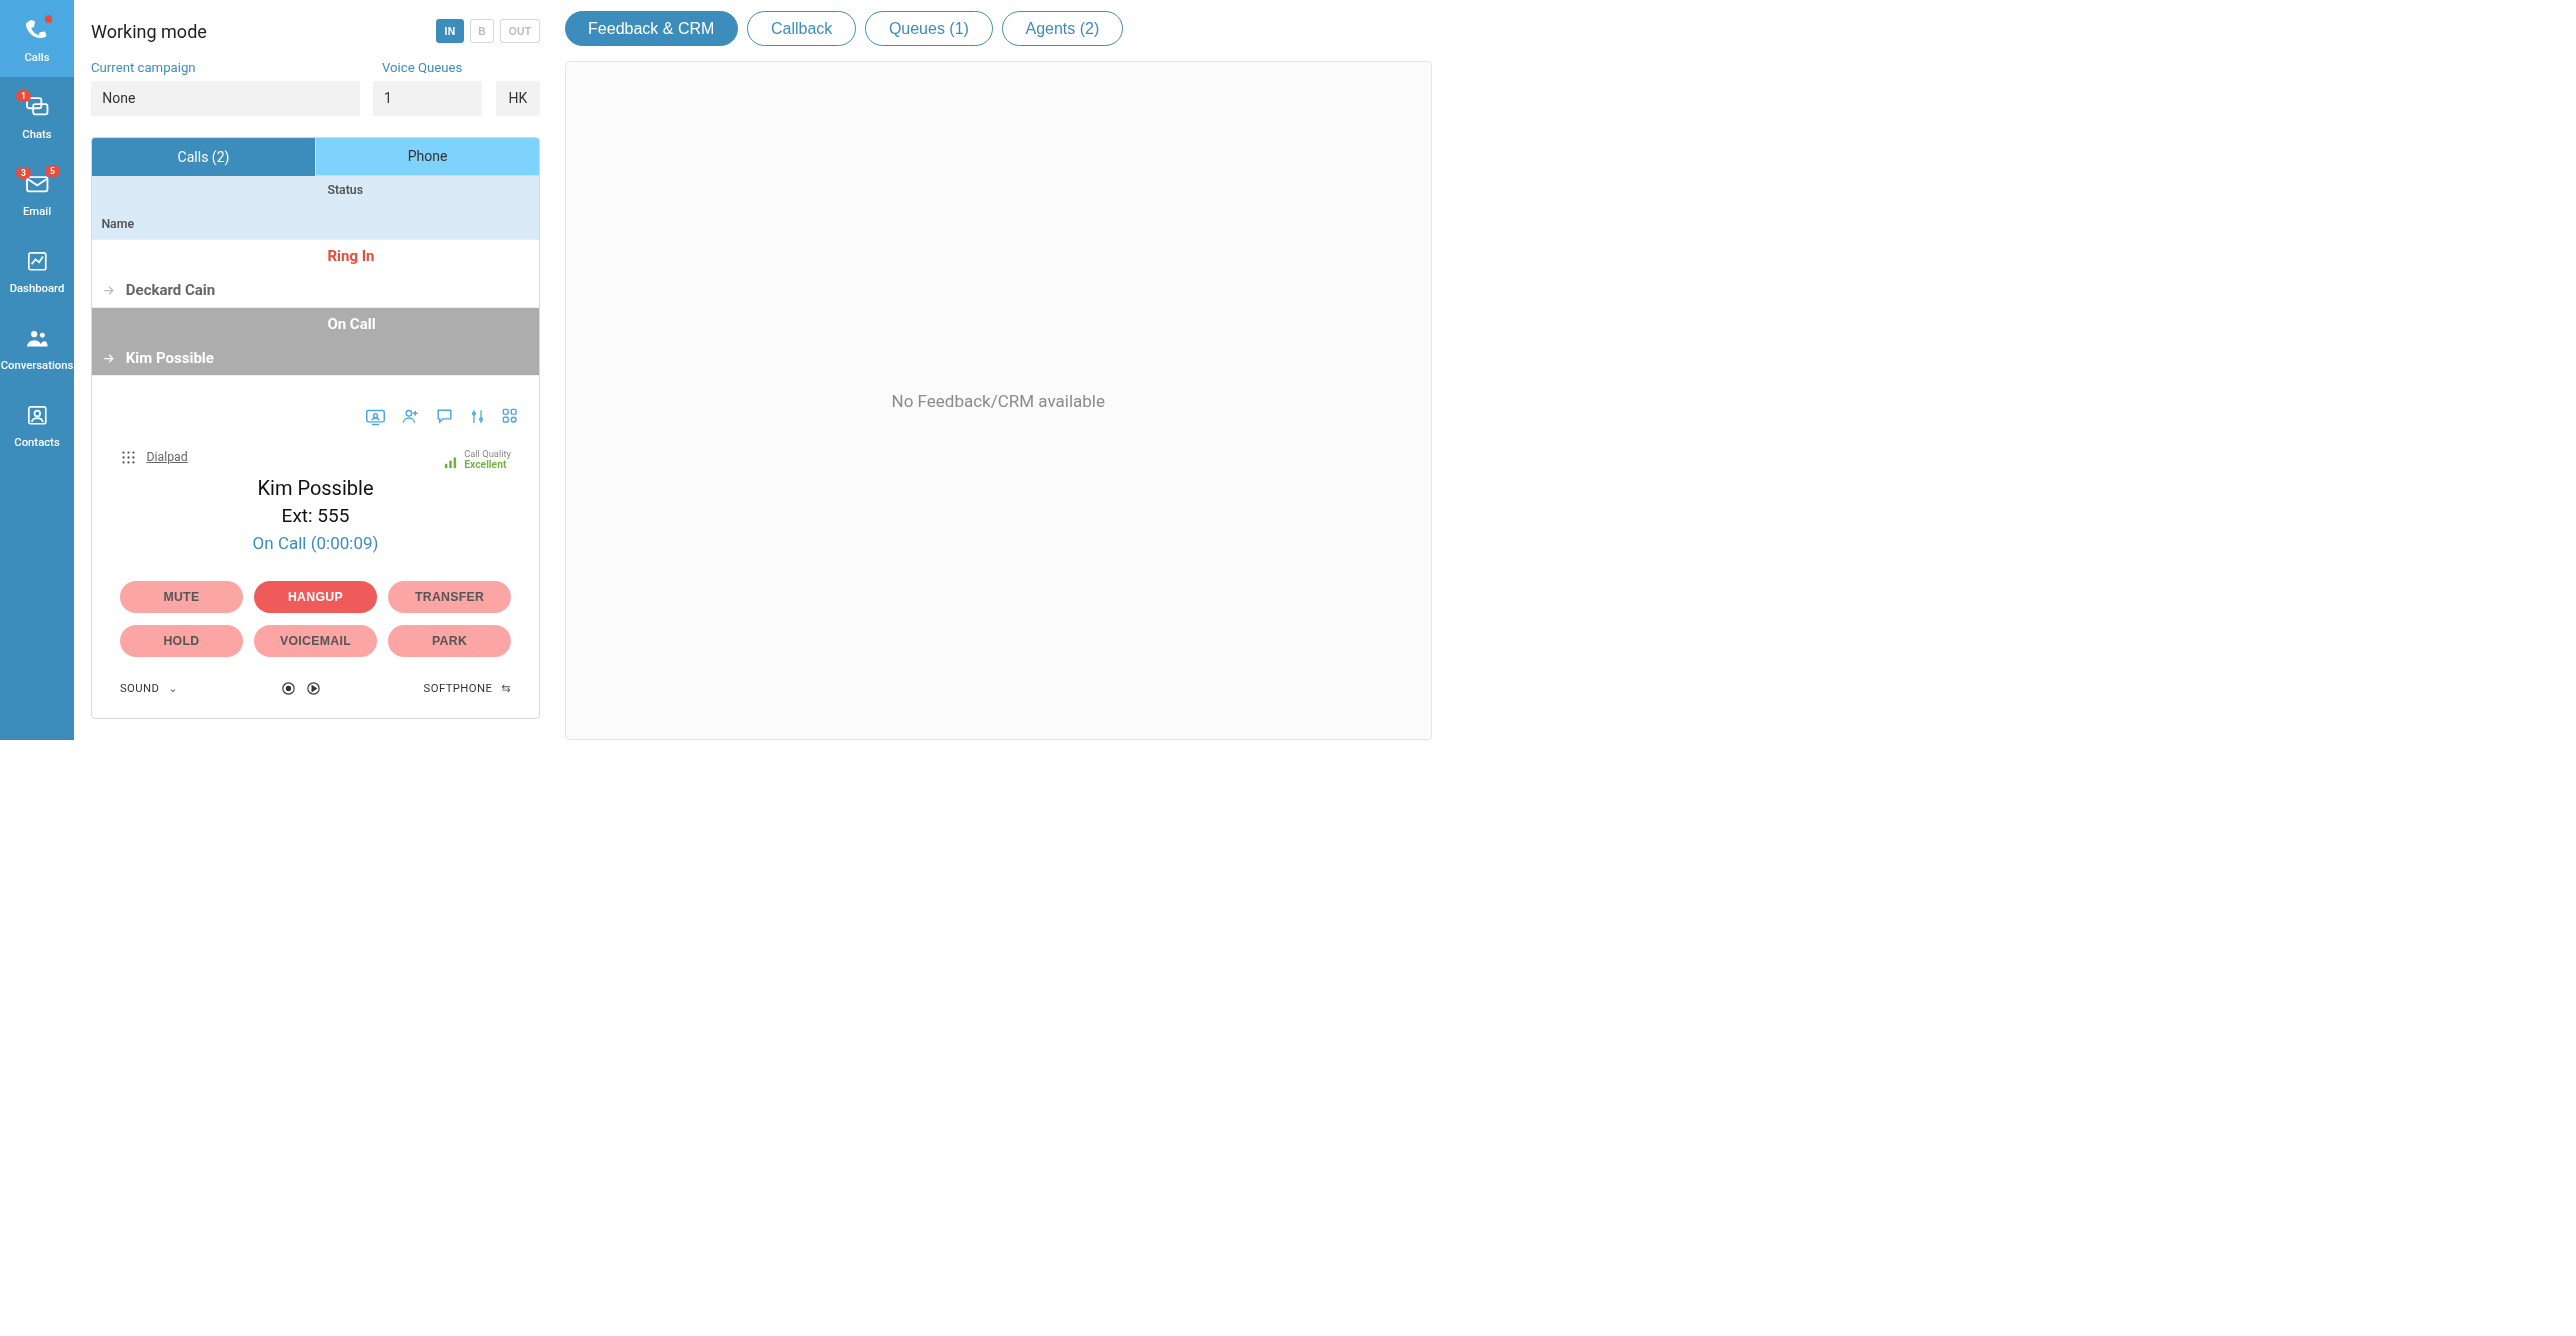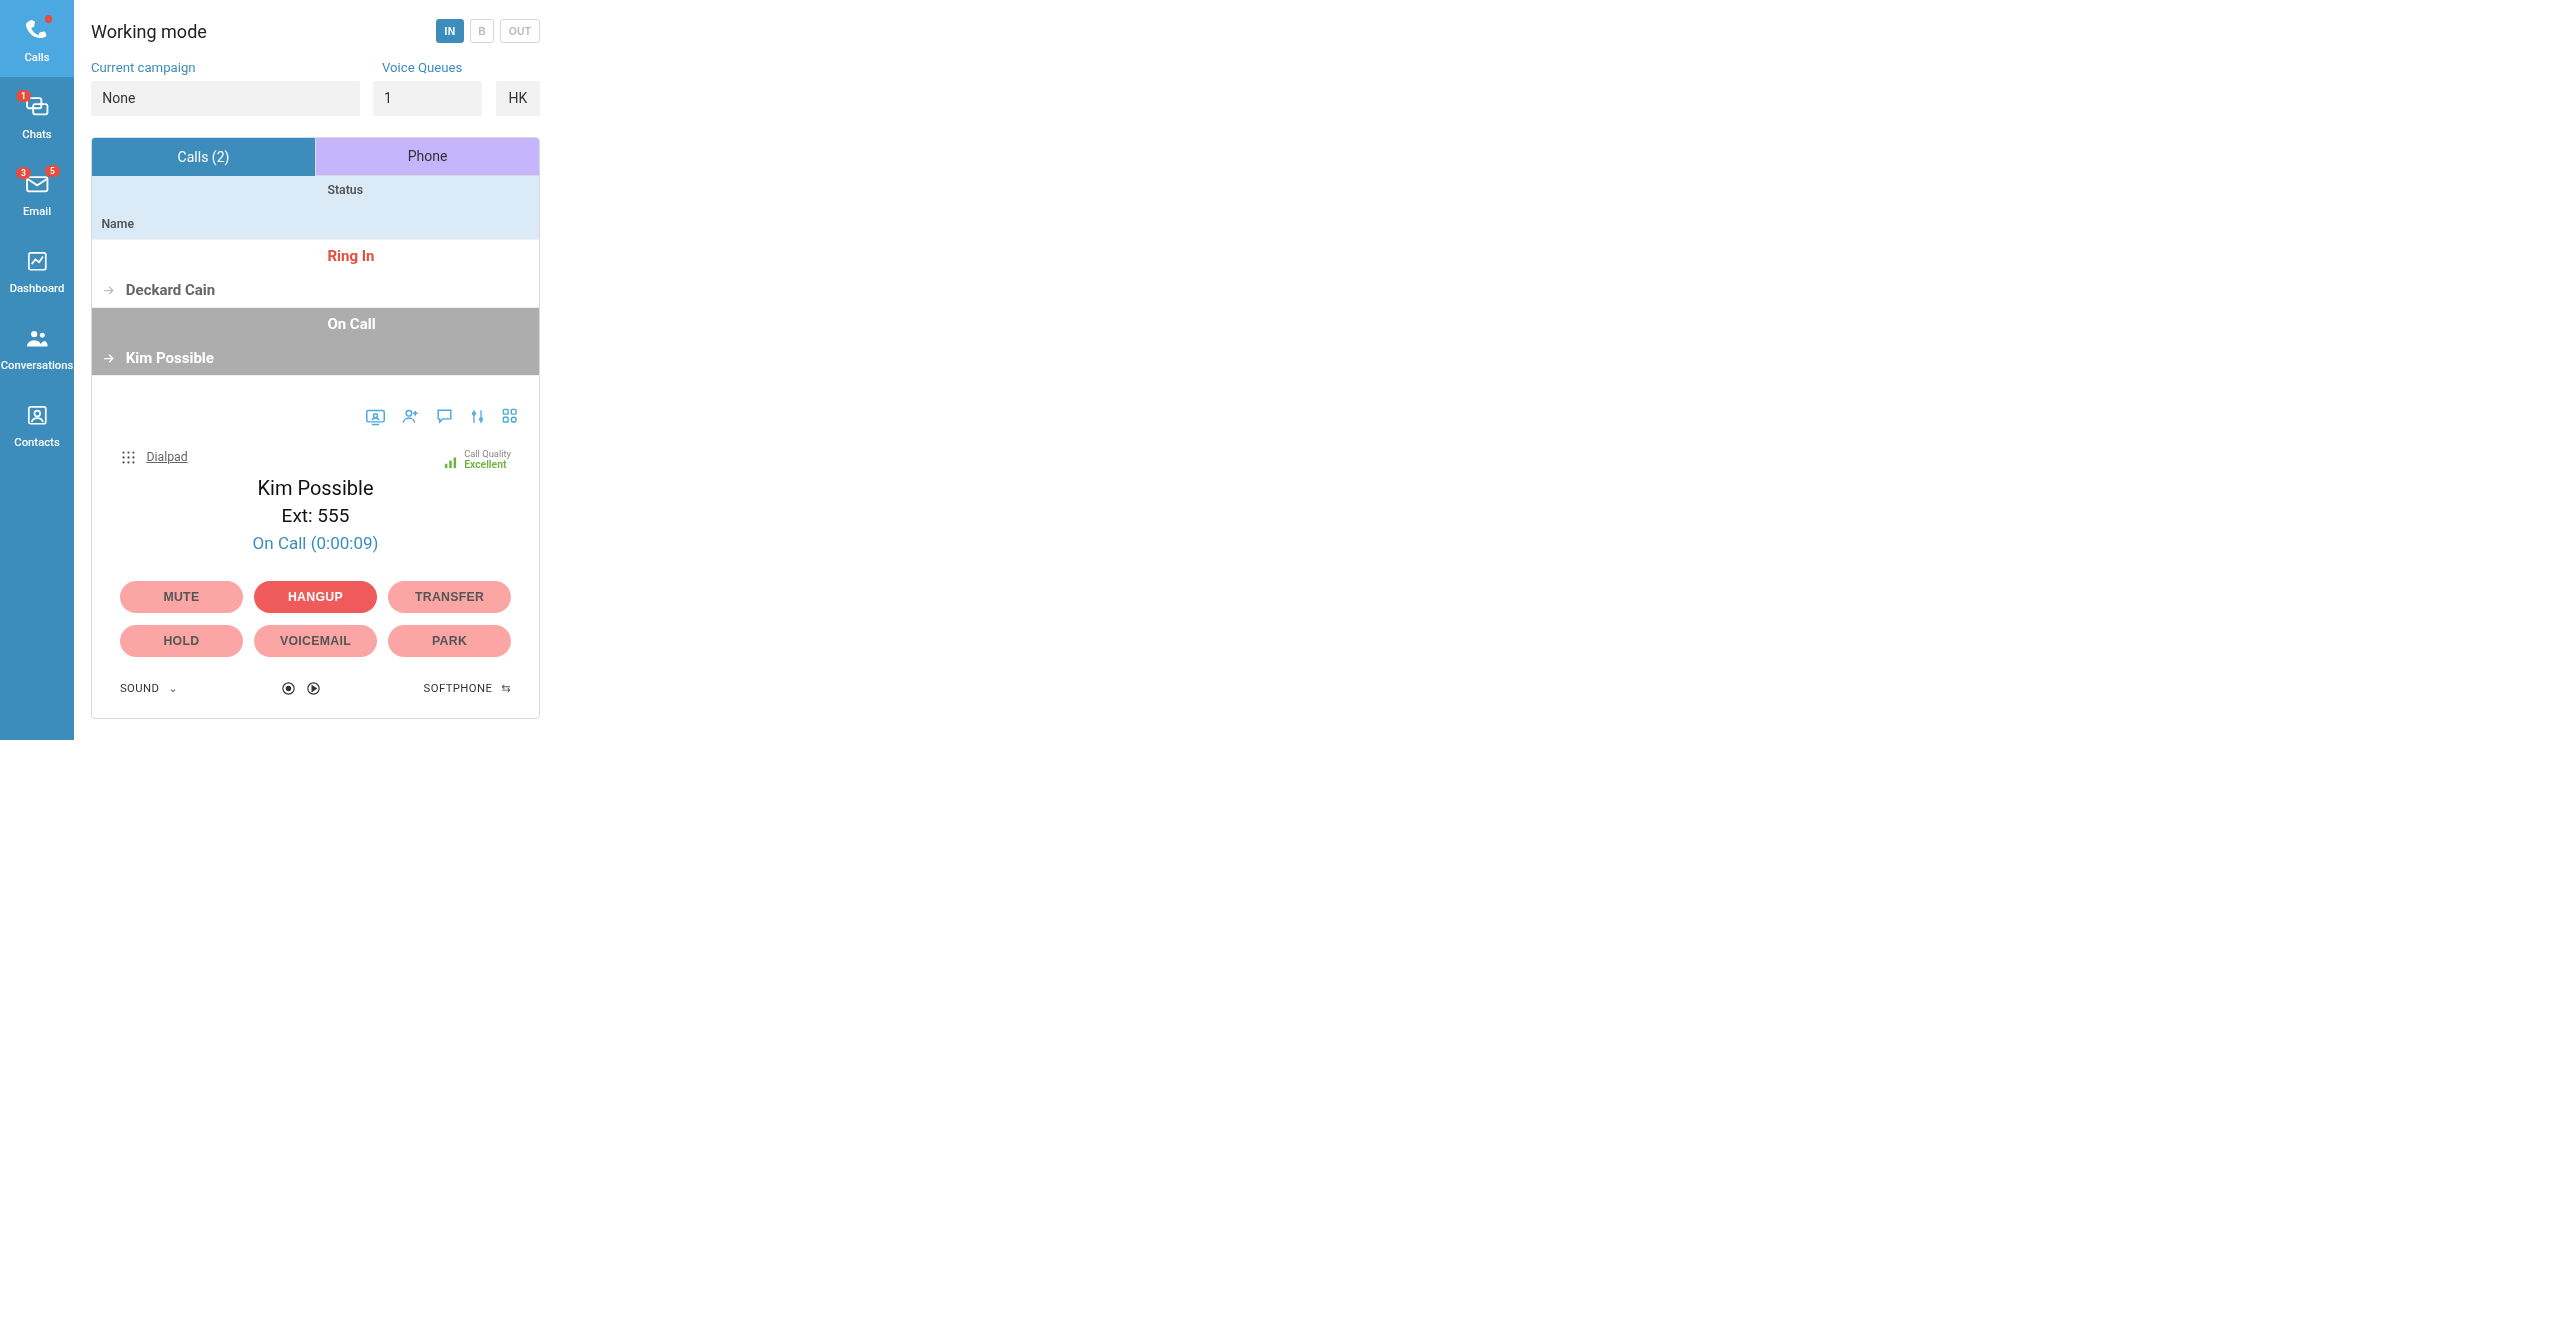--- a/index.html
+++ b/index.html
@@ -91,21 +91,21 @@
   
   .calls-card {
     border: 0.9px solid #d9d9d9;
     border-radius: 3.8px;
     overflow: hidden;
     display:flex; flex-direction:column;
   }
   .card-tabs { display:flex; height: 38px; }
   .card-tab {
     flex:1; display:flex; align-items:center; justify-content:center;
-    background:#c4b5fd; color:#333; font-size:14px; cursor:pointer;
+    background:#7dd3fc; color:#333; font-size:14px; cursor:pointer;
     border-bottom:0.9px solid #d9d9d9;
   }
   .card-tab.active { background:#3c8dbc; color:#fff; border-bottom:none; }
   .card-tab:not(:last-child) { border-right:0.9px solid #d9d9d9; }
 
   .thead-row { display:flex; background:#dbeaf7; color:#555; font-size:12.3px; font-weight:600; }
   .thead-row .cell { padding: 7.5px 9.4px; }
   .cell-name { width: 226px; padding-left: 15px; margin-top: 34px; }
   .cell-status { flex:1; }
 
@@ -408,15 +408,26 @@
             </div>
             <div>
               <span>SOFTPHONE</span>
               <span class="chev">⇆</span>
             </div>
           </div>
         </div>
       </div>
     </div>
 
+    <div class="panel-right">
+      <div class="top-tabs">
+        <button class="top-tab active">Feedback &amp; CRM</button>
+        <button class="top-tab">Callback</button>
+        <button class="top-tab">Queues (1)</button>
+        <button class="top-tab">Agents (2)</button>
+      </div>
+      <div class="right-pane">
+        <div>No Feedback/CRM available</div>
+      </div>
+    </div>
   </div>
 </div>
 
 
 </body></html>

